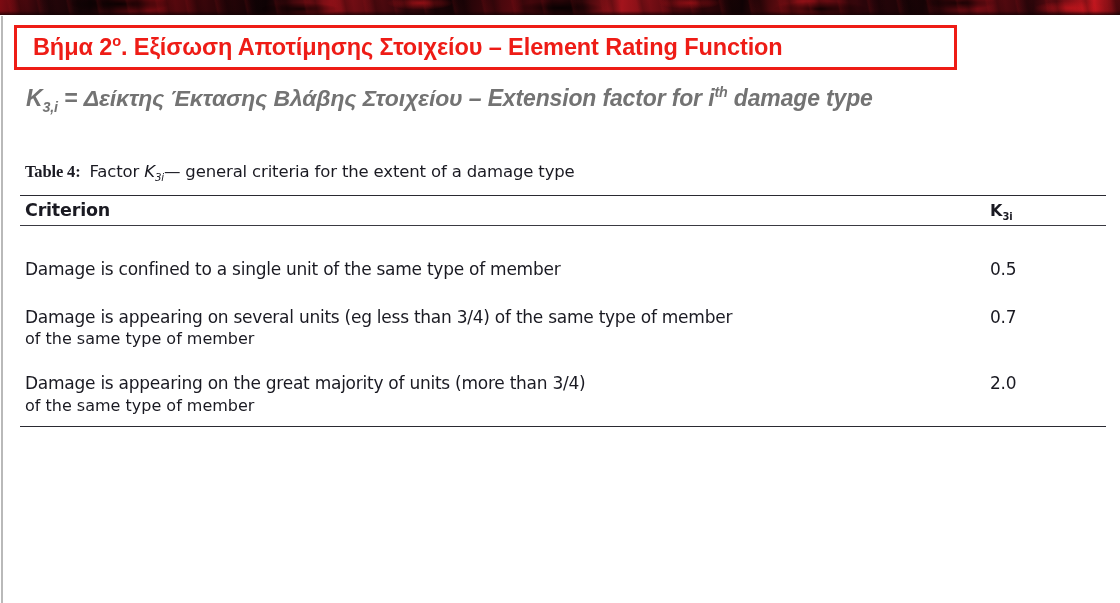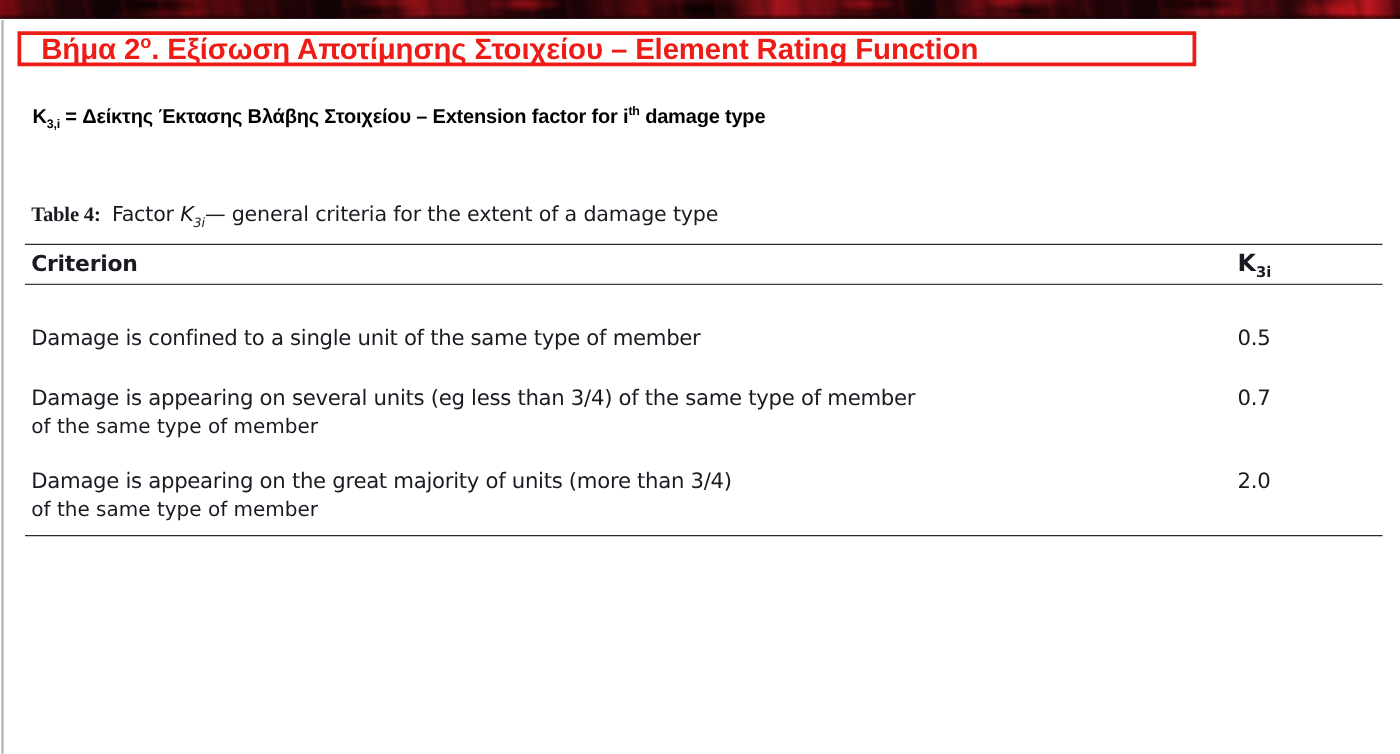--- a/index.html
+++ b/index.html
@@ -64,21 +64,21 @@
     position: absolute;
     left: 1px; top: 16px;
     width: 2px; height: 587px;
     background: #b9b9b9;
   }
 
   
   #title-box {
     position: absolute;
     left: 14px; top: 25px;
-    width: 943px; height: 28px;
+    width: 943px; height: 45px;
     border: 3px solid #ee1c16;
     background: #ffffff;
     display: flex;
     align-items: center;
   }
   #title-box .title-text {
     margin-left: 16px;
     color: #ee1c16;
     font-size: 23.5px;
     font-weight: bold;
@@ -86,25 +86,26 @@
     white-space: nowrap;
   }
   .sup { font-size: .62em; vertical-align: super; line-height: 0; }
   .sub { font-size: .62em; vertical-align: sub; line-height: 0; }
 
   
   #subtitle {
     position: absolute;
     left: 26px; top: 85px;
     width: 1080px;
-    color: #000000;
-    font-size: 16px;
+    color: #737373;
+    font-size: 23px;
     font-weight: bold;
     white-space: nowrap;
     letter-spacing: -.15px;
+    font-style: italic;
   }
 
   
   #table-block {
     position: absolute;
     left: 20px; top: 162px;
     width: 1086px;
     font-family: "DejaVu Sans", sans-serif;
     color: #1a1a22;
   }
@@ -130,21 +131,21 @@
   .thead .h-criterion {
     flex: 1 1 auto;
     font-size: 17.5px;
     font-weight: bold;
     letter-spacing: -.2px;
   }
   .thead .h-k {
     flex: 0 0 118px;
     text-align: left;
     padding-left: 2px;
-    font-size: 19px;
+    font-size: 16px;
     font-weight: bold;
   }
 
   .tbody { padding: 8px 0 11px 5px; }
   .trow { display: flex; align-items: baseline; margin-top: 24px; }
   .trow .c-text {
     flex: 1 1 auto;
     font-size: 17px;
     line-height: 23.5px;
     letter-spacing: -.25px;

